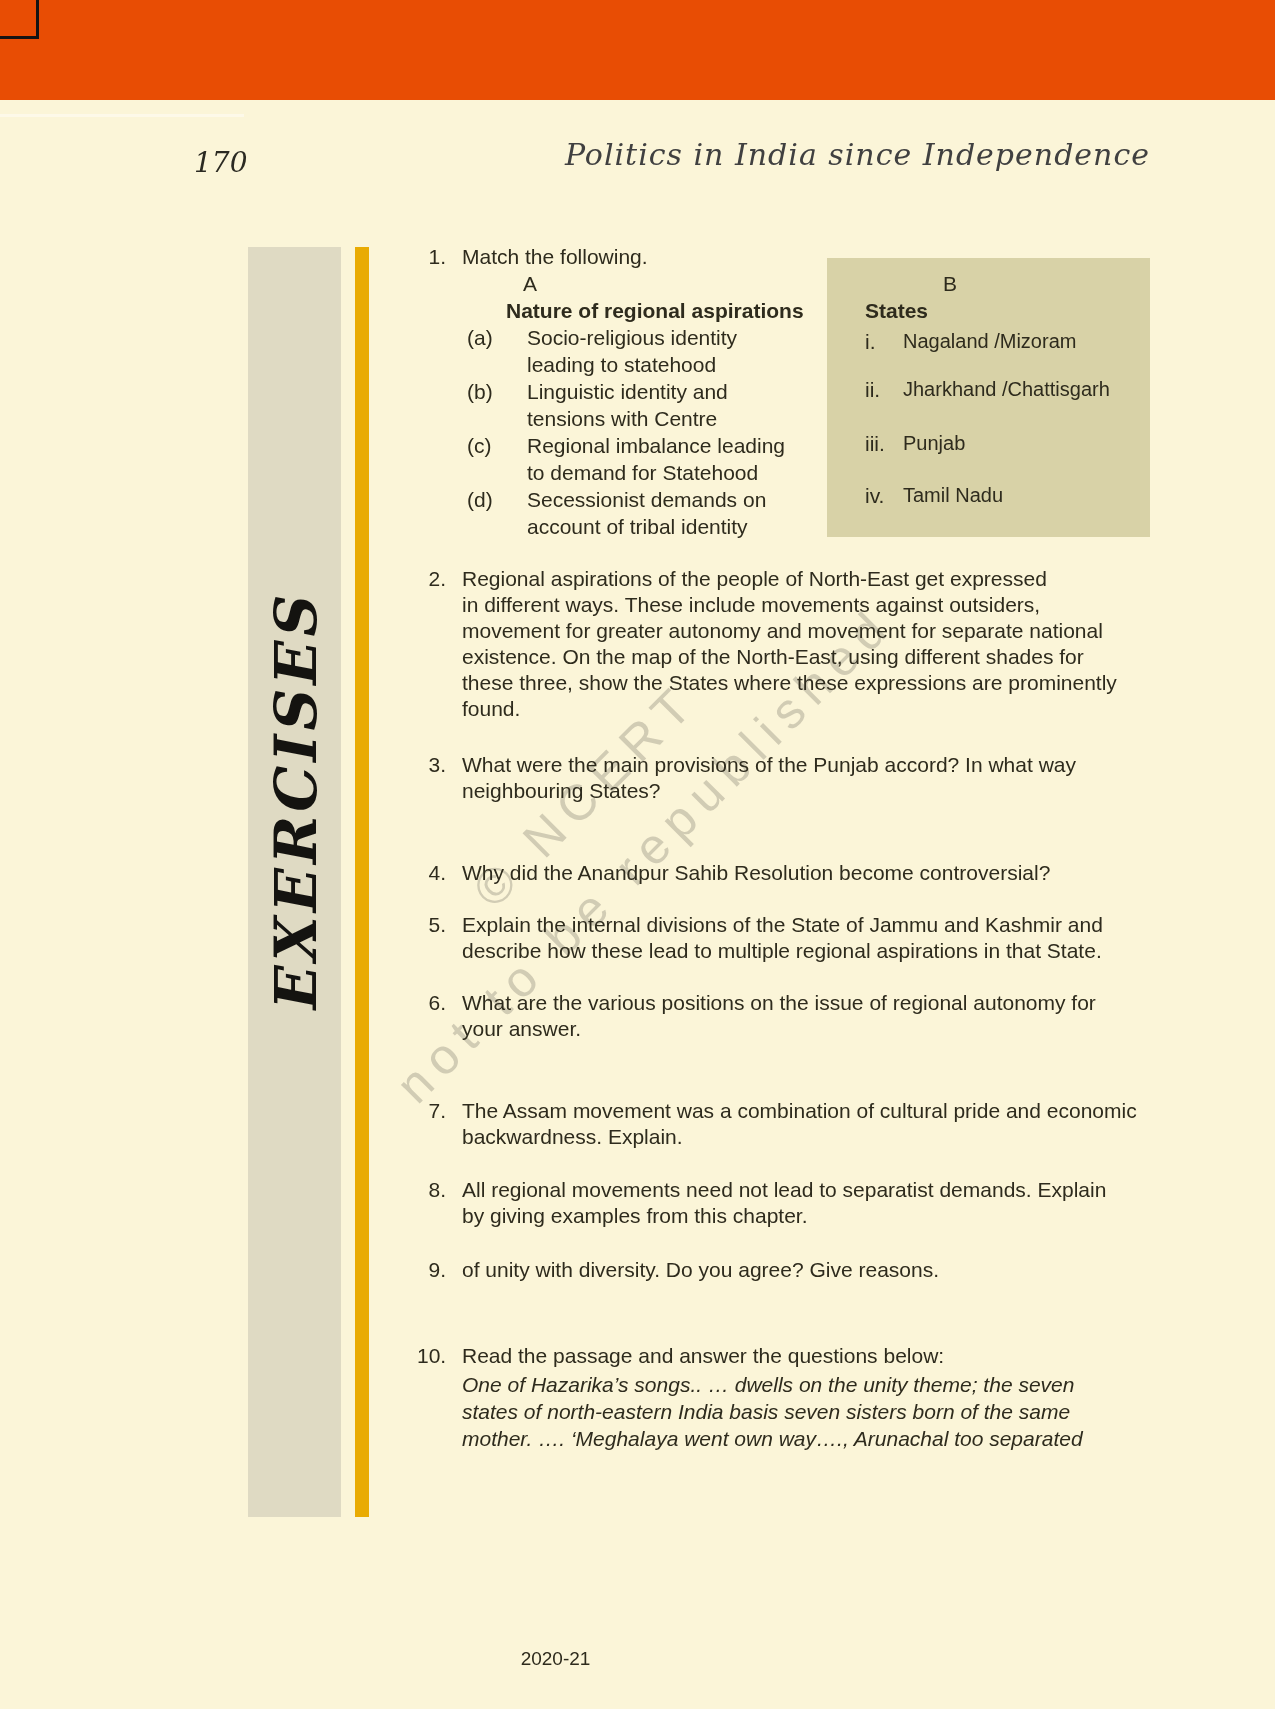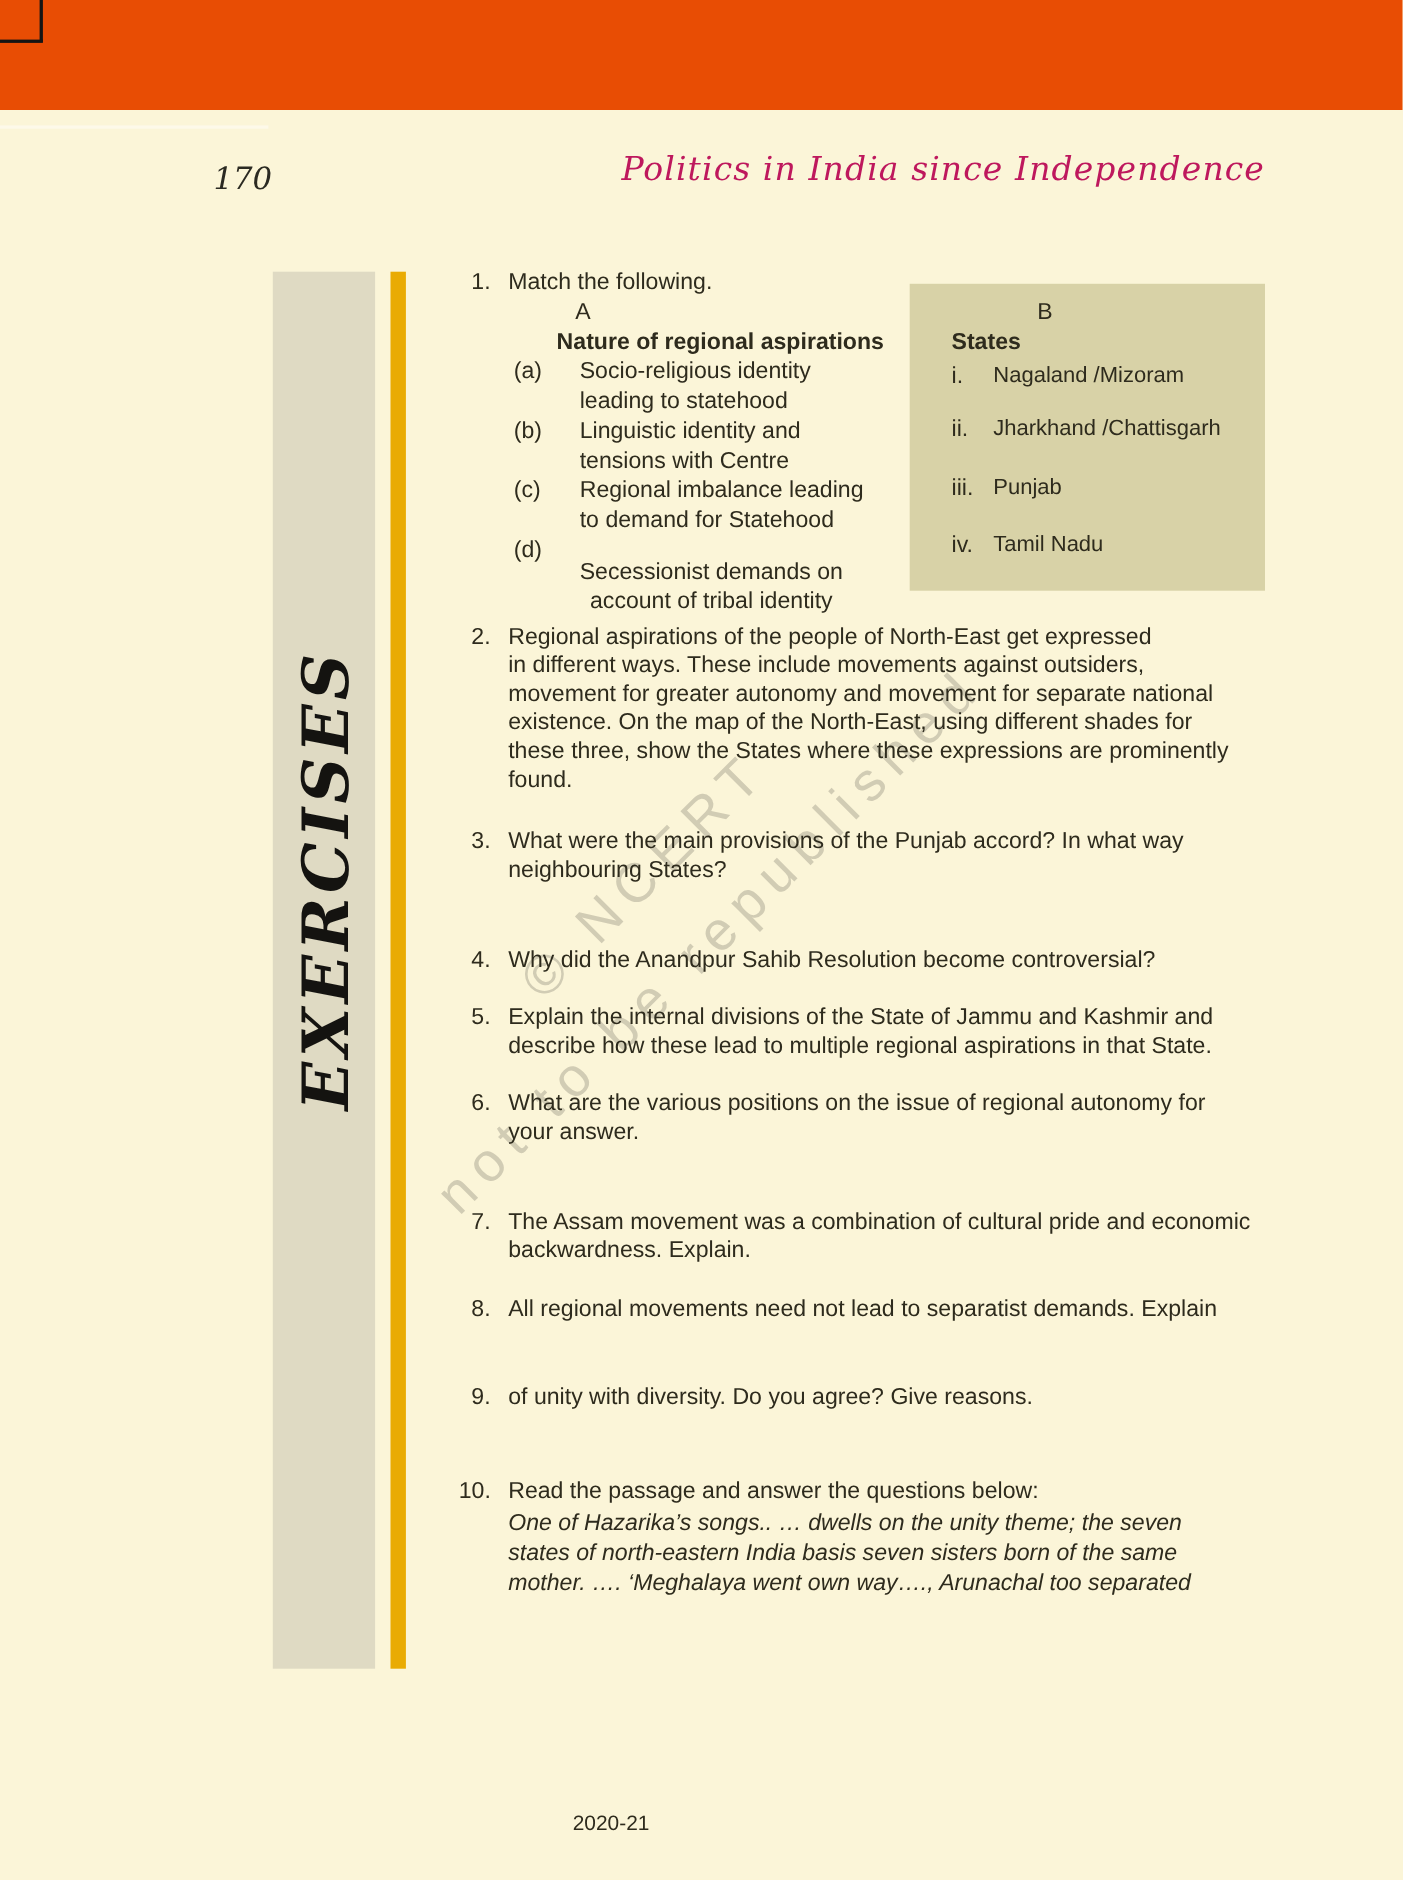--- a/index.html
+++ b/index.html
@@ -7,21 +7,21 @@
        font-family:"Liberation Sans",sans-serif;color:#2e2b1d;}
   .abs{position:absolute;}
   
   .orange-bar{position:absolute;left:0;top:0;width:1275px;height:100px;background:#E84D04;}
   .corner-v{position:absolute;left:36px;top:0;width:3px;height:38px;background:#141414;}
   .corner-h{position:absolute;left:0;top:36px;width:39px;height:3px;background:#141414;}
   .edge-glare{position:absolute;left:0;top:114px;width:244px;height:3px;background:rgba(255,255,255,0.45);}
   
   .pagenum{position:absolute;left:194px;top:148px;font:italic 28px/30px "DejaVu Serif",serif;color:#2b2a22;}
   .booktitle{position:absolute;right:125px;top:138px;font:italic 30px/34px "DejaVu Serif",serif;
-             color:#be185d;letter-spacing:1px;}
+             color:#404040;letter-spacing:1px;}
   
   .sidebar-strip{position:absolute;left:248px;top:247px;width:93px;height:1270px;background:#DFDAC3;}
   .gold-bar{position:absolute;left:355px;top:247px;width:14px;height:1270px;background:#E9AB03;}
   .exercises{position:absolute;left:296px;top:800px;transform:translate(-50%,-50%) rotate(-90deg);
              white-space:nowrap;font:italic 600 58px/58px "DejaVu Serif",serif;color:#141310;
              letter-spacing:4px;}
   
   .watermark{position:absolute;left:615px;top:825px;transform:translate(-50%,-50%) rotate(-45deg);
              text-align:center;font:50px/84px "Liberation Sans",sans-serif;
              color:rgba(143,138,122,0.38);letter-spacing:10px;white-space:nowrap;pointer-events:none;}
@@ -77,21 +77,21 @@
     <div class="qline">tensions with Centre</div>
   </div>
 
 <div class="abs t" style="left:467px;top:432px;">(c)</div>
 <div class="abs t" style="left:527px;top:432px;">
     <div class="qline">Regional imbalance leading</div>
     <div class="qline">to demand for Statehood</div>
   </div>
 
 <div class="abs t" style="left:467px;top:486px;">(d)</div>
-<div class="abs t" style="left:527px;top:506px;text-align:center;">
+<div class="abs t" style="left:527px;top:486px;">
     <div class="qline">Secessionist demands on</div>
     <div class="qline">account of tribal identity</div>
   </div>
 
 <div class="bbox">
   <div class="abs t" style="left:116px;top:12px;">B</div>
   <div class="abs t bold" style="left:38px;top:39px;">States</div>
 
   <div class="brow-label" style="top:70px;">i.</div>
   <div class="brow-text" style="top:70px;">Nagaland /Mizoram</div>
@@ -154,20 +154,21 @@
   <div class="qbody">
       <div class="qline">The Assam movement was a combination of cultural pride and economic</div>
       <div class="qline">backwardness. Explain.</div>
     </div>
 </div>
 
 <div class="q" style="top:1177px">
   <div class="qnum">8.</div>
   <div class="qbody">
       <div class="qline">All regional movements need not lead to separatist demands. Explain</div>
+      <div class="qline">by giving examples from this chapter.</div>
     </div>
 </div>
 
 <div class="q" style="top:1257px">
   <div class="qnum">9.</div>
   <div class="qbody">
       <div class="qline">of unity with diversity. Do you agree? Give reasons.</div>
     </div>
 </div>
 

